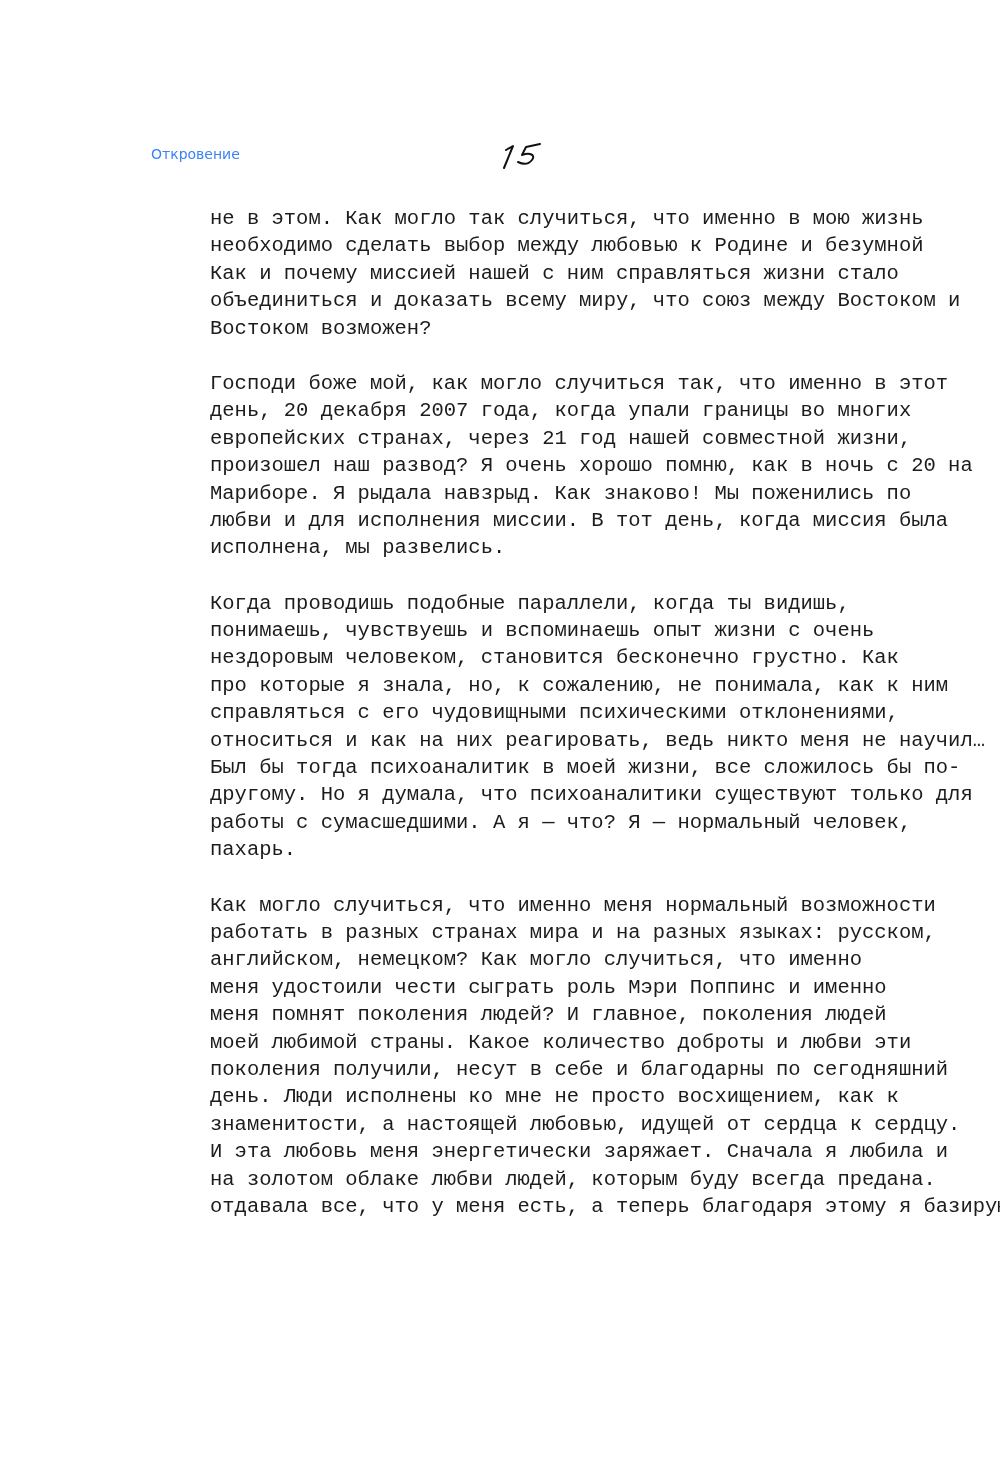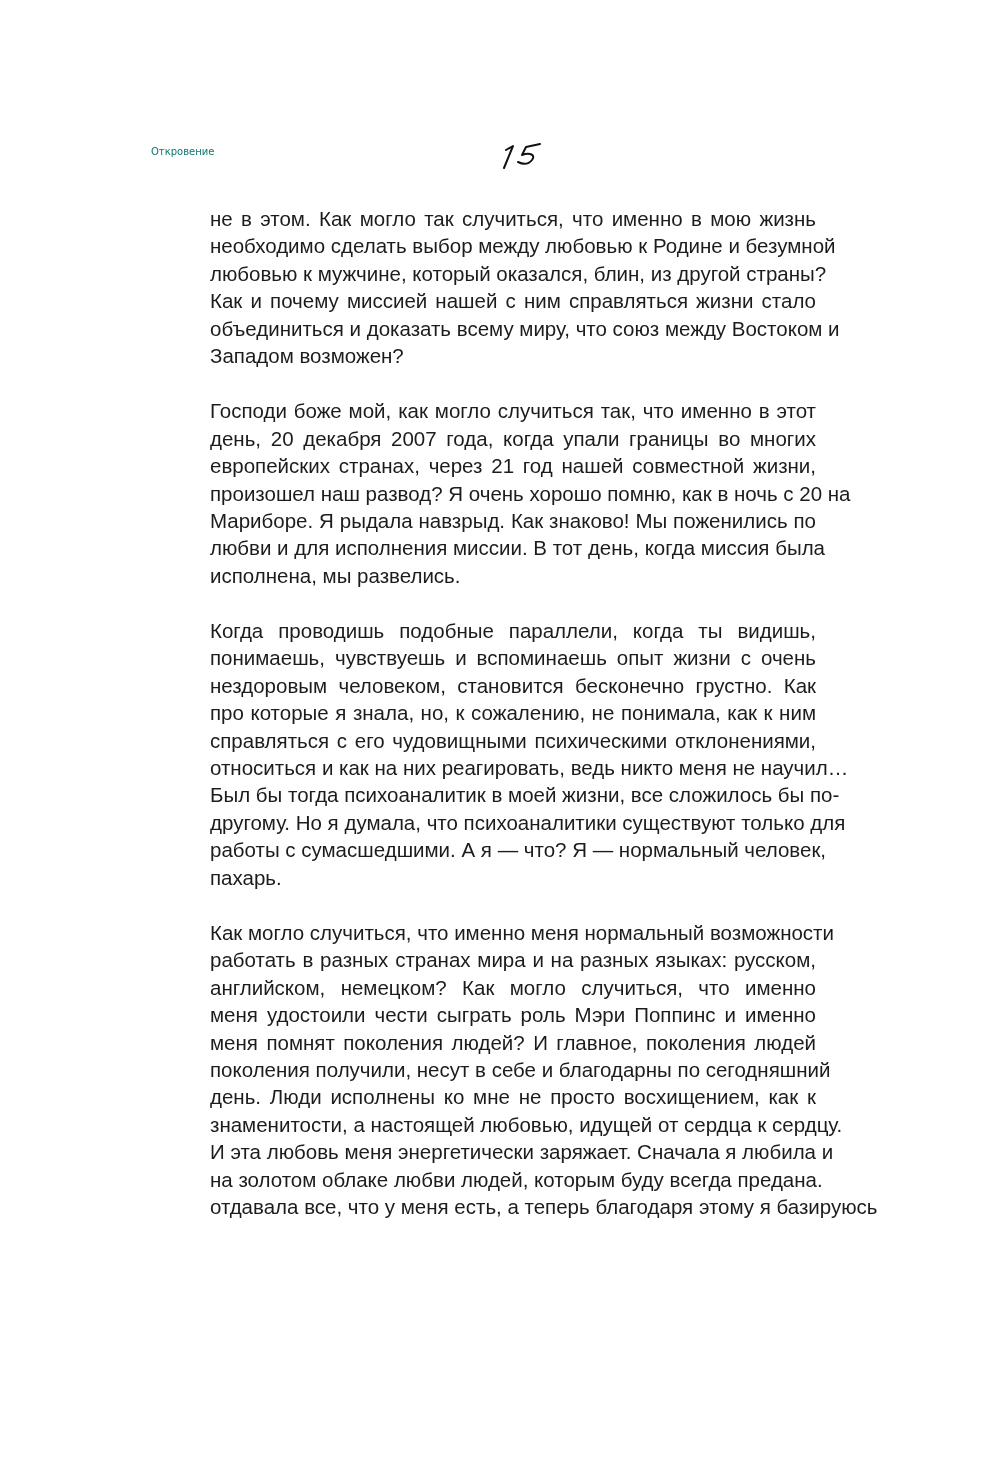--- a/index.html
+++ b/index.html
@@ -1,27 +1,27 @@
 <!DOCTYPE html>
 <html><head>
   <meta charset="utf-8">
   <style>
     html, body { margin: 0; padding: 0; background: #ffffff; }
     body { width: 1000px; height: 1467px; position: relative; overflow: hidden; }
     .running-head {
       position: absolute; left: 151px; top: 146px;
-      font-family: "DejaVu Sans", sans-serif; font-size: 10px; color: #0f766e;
+      font-family: "DejaVu Sans", sans-serif; font-size: 14px; color: #3b82f6;
     }
     .page-number {
       position: absolute; left: 500px; top: 140px;
     }
     .page-number svg { display: block; }
     .body-text {
       position: absolute; left: 210px; top: 205px; width: 606px;
-      font-family: Liberation Sans, sans-serif; font-size: 20.5px; color: #1c1c1c;
+      font-family: Liberation Mono, monospace; font-size: 20.5px; color: #1c1c1c;
     }
     .paragraph { margin: 0 0 28px 0; }
     .line {
       display: block; height: 27.4px; line-height: 27.4px;
       text-align: justify; text-align-last: justify; white-space: nowrap;
     }
     .line.last { text-align-last: left; }
   </style>
 </head>
 <body>
@@ -32,24 +32,23 @@
   <svg width="46" height="34" viewBox="0 0 46 34">
     <path d="M6 10 L13 6 L4 28" fill="none" stroke="#111" stroke-width="2" stroke-linecap="round" stroke-linejoin="round"></path>
     <path d="M40 4 L26 7 L22 15 C30 12 36 15 32 20 C28 25 22 24 18 22" fill="none" stroke="#111" stroke-width="2" stroke-linecap="round" stroke-linejoin="round"></path>
   </svg>
 </div>
 
 <div class="body-text" id="body-text">
     <div class="paragraph">
       <span class="line">не в этом. Как могло так случиться, что именно в мою жизнь</span>
       <span class="line">необходимо сделать выбор между любовью к Родине и безумной</span>
-      <span class="line">любовью к мужчине, который оказался, блин, из другой страны?</span>
       <span class="line">Как и почему миссией нашей с ним справляться жизни стало</span>
       <span class="line">объединиться и доказать всему миру, что союз между Востоком и</span>
-      <span class="line last">Западом возможен?</span>
+      <span class="line last">Востоком возможен?</span>
     </div>
     <div class="paragraph">
       <span class="line">Господи боже мой, как могло случиться так, что именно в этот</span>
       <span class="line">день, 20 декабря 2007 года, когда упали границы во многих</span>
       <span class="line">европейских странах, через 21 год нашей совместной жизни,</span>
       <span class="line">произошел наш развод? Я очень хорошо помню, как в ночь с 20 на</span>
       <span class="line">Мариборе. Я рыдала навзрыд. Как знаково! Мы поженились по</span>
       <span class="line">любви и для исполнения миссии. В тот день, когда миссия была</span>
       <span class="line last">исполнена, мы развелись.</span>
     </div>
@@ -64,20 +63,21 @@
       <span class="line">другому. Но я думала, что психоаналитики существуют только для</span>
       <span class="line">работы с сумасшедшими. А я — что? Я — нормальный человек,</span>
       <span class="line last">пахарь.</span>
     </div>
     <div class="paragraph">
       <span class="line">Как могло случиться, что именно меня нормальный возможности</span>
       <span class="line">работать в разных странах мира и на разных языках: русском,</span>
       <span class="line">английском, немецком? Как могло случиться, что именно</span>
       <span class="line">меня удостоили чести сыграть роль Мэри Поппинс и именно</span>
       <span class="line">меня помнят поколения людей? И главное, поколения людей</span>
+      <span class="line">моей любимой страны. Какое количество доброты и любви эти</span>
       <span class="line">поколения получили, несут в себе и благодарны по сегодняшний</span>
       <span class="line">день. Люди исполнены ко мне не просто восхищением, как к</span>
       <span class="line">знаменитости, а настоящей любовью, идущей от сердца к сердцу.</span>
       <span class="line">И эта любовь меня энергетически заряжает. Сначала я любила и</span>
       <span class="line last">на золотом облаке любви людей, которым буду всегда предана.</span>
       <span class="line">отдавала все, что у меня есть, а теперь благодаря этому я базируюсь</span>
     </div>
   </div>
 
 </body></html>

